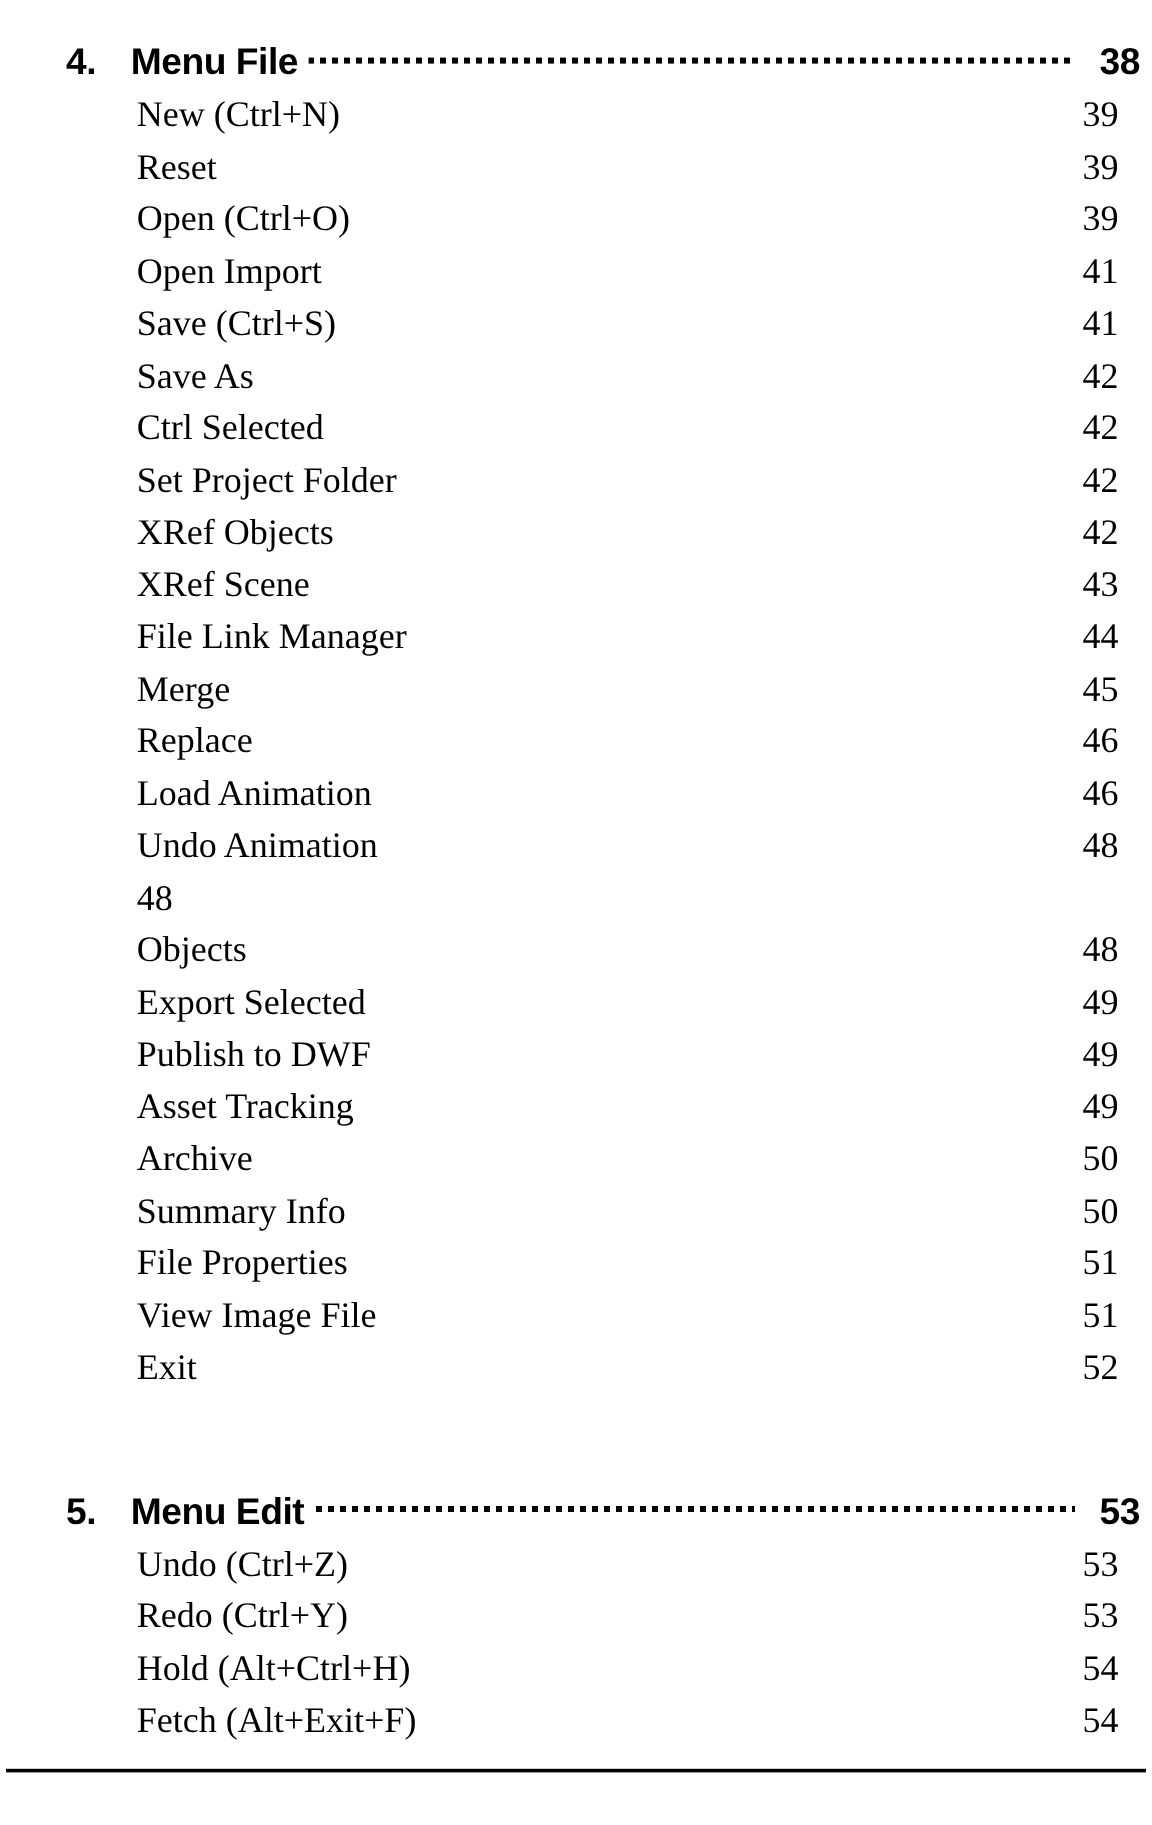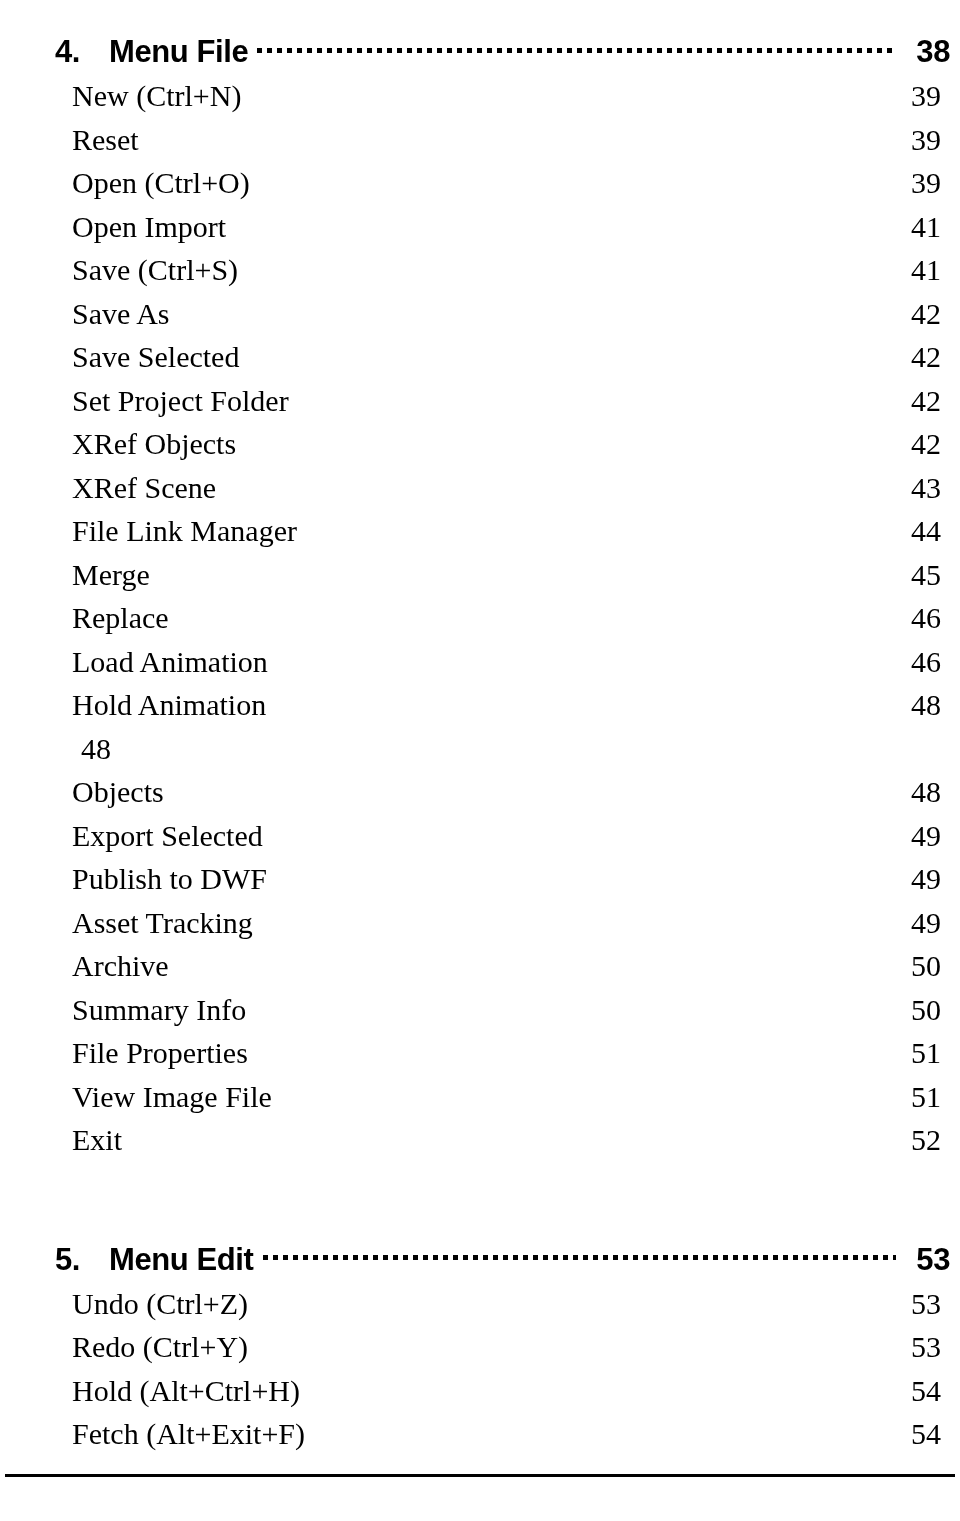--- a/index.html
+++ b/index.html
@@ -71,35 +71,35 @@
     min-width: 48px;
     text-align: right;
     font-size: 31px;
     margin-top: 32px;
   }
 
   
   .entry {
     display: flex;
     align-items: baseline;
-    padding-left: 72px;
+    padding-left: 114px;
     padding-right: 10px;
     font-family: "Liberation Serif", "DejaVu Serif", serif;
     font-size: 30px;
     line-height: 43.5px;
     color: #000000;
   }
   .entry-label {
     flex: 1 1 auto;
     white-space: nowrap;
   }
   .entry-page {
     flex: 0 0 auto;
     min-width: 48px;
-    text-align: center;
+    text-align: left;
   }
 
   .gap-before-section { height: 46px; }
   .gap-after-section  { height: 2px; }
 
   
   .footer-rule {
     position: absolute;
     left: 5px;
     top: 1474px;
@@ -161,21 +161,21 @@
       </div>
       <div class="entry">
         <span class="entry-label">Save (Ctrl+S)</span>
         <span class="entry-page">41</span>
       </div>
       <div class="entry">
         <span class="entry-label">Save As</span>
         <span class="entry-page">42</span>
       </div>
       <div class="entry">
-        <span class="entry-label">Save Selected</span>
+        <span class="entry-label">Ctrl Selected</span>
         <span class="entry-page">42</span>
       </div>
       <div class="entry">
         <span class="entry-label">Set Project Folder</span>
         <span class="entry-page">42</span>
       </div>
       <div class="entry">
         <span class="entry-label">XRef Objects</span>
         <span class="entry-page">42</span>
       </div>
@@ -193,21 +193,21 @@
       </div>
       <div class="entry">
         <span class="entry-label">Replace</span>
         <span class="entry-page">46</span>
       </div>
       <div class="entry">
         <span class="entry-label">Load Animation</span>
         <span class="entry-page">46</span>
       </div>
       <div class="entry">
-        <span class="entry-label">Hold Animation</span>
+        <span class="entry-label">Undo Animation</span>
         <span class="entry-page">48</span>
       </div>
       <div class="entry">
         <span class="entry-page">48</span>
       </div>
       <div class="entry">
         <span class="entry-label">Objects</span>
         <span class="entry-page">48</span>
       </div>
       <div class="entry">

